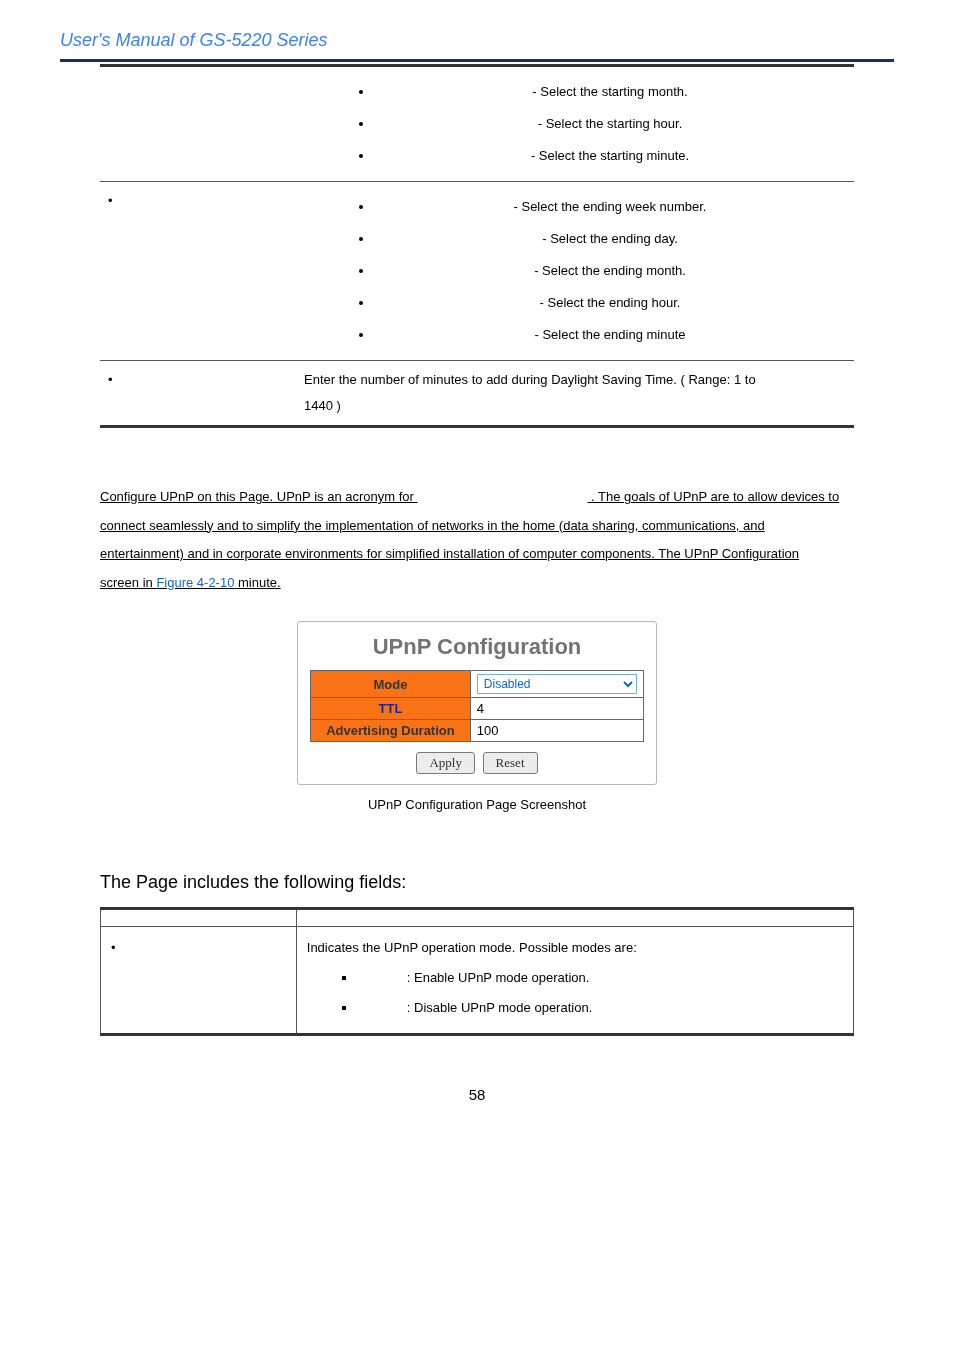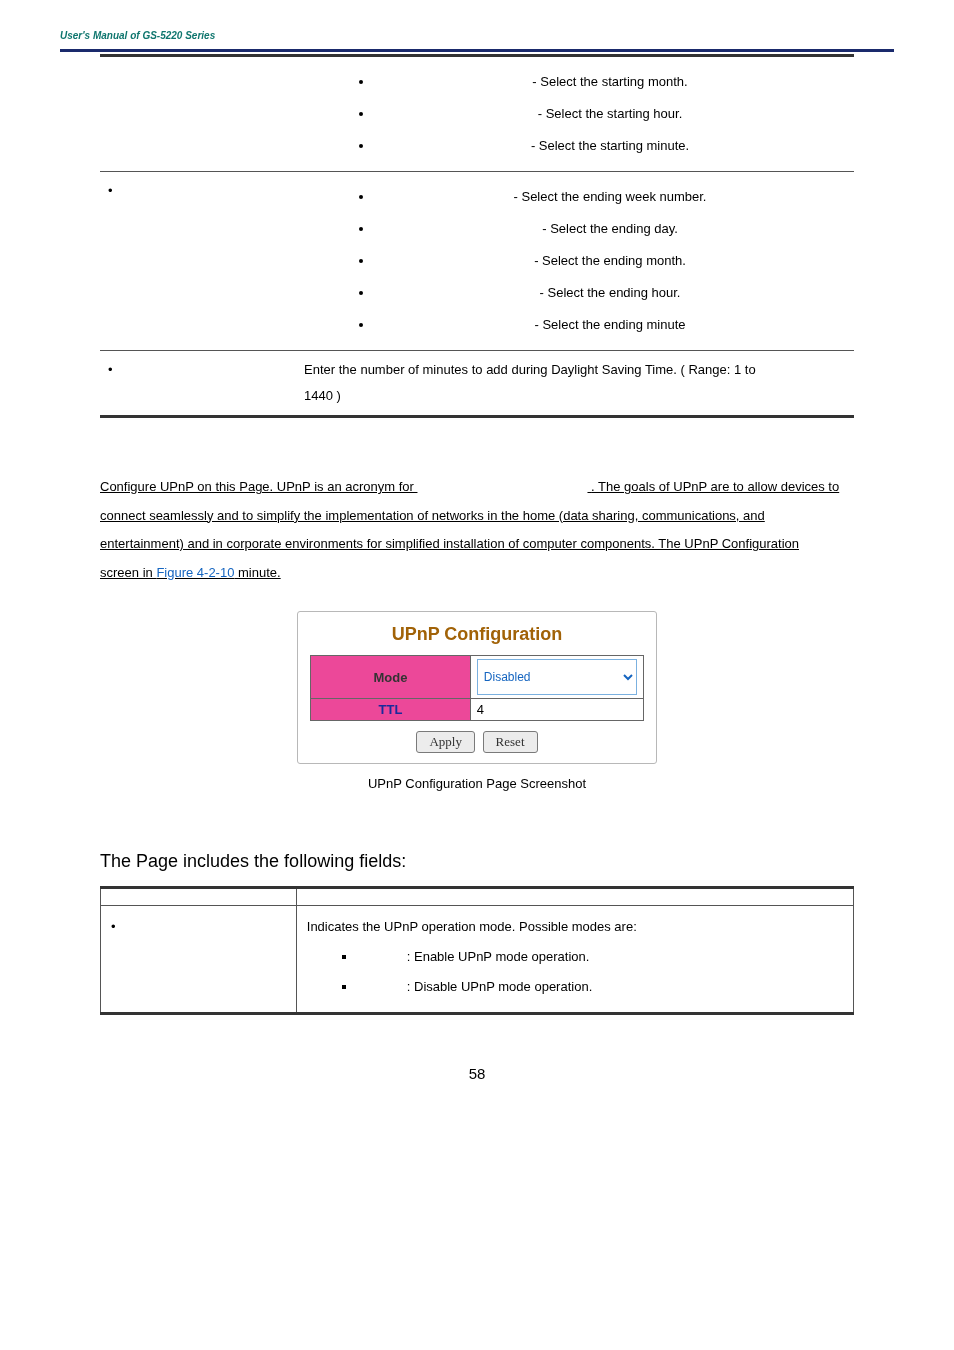--- a/index.html
+++ b/index.html
@@ -13,21 +13,21 @@
     width: 954px;
   }
   .page { padding: 30px 60px 20px 60px; }
   .header-row {
     display: flex;
     justify-content: space-between;
     align-items: center;
     padding-bottom: 8px;
   }
   .logo-wrap { display: flex; align-items: center; }
-  .manual-title { font-size: 10px; font-style: italic; font-weight: bold; color: #0f766e; }
+  .manual-title { font-size: 18px; font-style: italic; font-weight: normal; color: #3b82f6; }
   .thick-line { border: none; border-top: 3px solid #1a2a6c; margin: 0; }
 
   .content { padding: 0 40px; }
 
   table.spec {
     width: 100%;
     border-collapse: collapse;
     margin-top: 2px;
   }
   table.spec td, table.spec th {
@@ -62,30 +62,30 @@
   .section-body { margin-top: 55px; line-height: 2.2; font-size: 13px; text-decoration: underline; }
   .fig-ref { color: #1565c0; }
 
   .upnp-config-box {
     width: 360px;
     margin: 24px auto 0 auto;
     border: 1px solid #b8b8b8;
     border-radius: 3px;
     padding: 12px 12px 10px 12px;
   }
-  .upnp-title { text-align:center; font-size: 18px; font-weight: bold; color: #a16207; margin-bottom: 10px; }
+  .upnp-title { text-align:center; font-size: 22px; font-weight: bold; color: #737373; margin-bottom: 10px; }
   .upnp-table { width: 100%; border-collapse: collapse; }
   .upnp-table td, .upnp-table th {
     border: 1px solid #666;
     padding: 3px 6px;
     font-size: 13px;
   }
-  .upnp-table .lab { background:#ec4899; font-weight: bold; text-align:center; color:#333; width:48%; }
+  .upnp-table .lab { background:#f97316; font-weight: bold; text-align:center; color:#333; width:48%; }
   .upnp-table .val { background:#fff; color:#1565c0; }
-  .upnp-select { width:100%; border:1px solid #7bb1e0; background:#fff; color:#1565c0; height:36px; font-size:12px; padding-left:2px; }
+  .upnp-select { width:100%; border:1px solid #7bb1e0; background:#fff; color:#1565c0; height:20px; font-size:12px; padding-left:2px; }
   .upnp-input { width:100%; border:none; background:transparent; color:#000; font-size:13px; padding:0; }
   .upnp-btnrow { text-align:center; margin-top:10px; }
   .upnp-btn {
     display:inline-block;
     border:1px solid #7a7a7a;
     border-radius:3px;
     background:#ececec;
     padding:2px 12px;
     font-family: Georgia, serif;
     font-size:13px;
@@ -187,20 +187,26 @@
               <option>Disabled</option>
             </select>
           </td>
         </tr>
         <tr>
           <td class="lab" style="color:#1a2a9c;">TTL</td>
           <td class="val">
             <input class="upnp-input" value="4" style="">
           </td>
         </tr>
+        <tr>
+          <td class="lab">Advertising Duration</td>
+          <td class="val">
+            <input class="upnp-input" value="100" style="">
+          </td>
+        </tr>
       </tbody>
         </table>
       <div class="upnp-btnrow">
         <span class="upnp-btn">Apply</span>
         <span class="upnp-btn">Reset</span>
       </div>
     </div>
 
     <div class="fig-cap">UPnP Configuration Page Screenshot</div>
 

